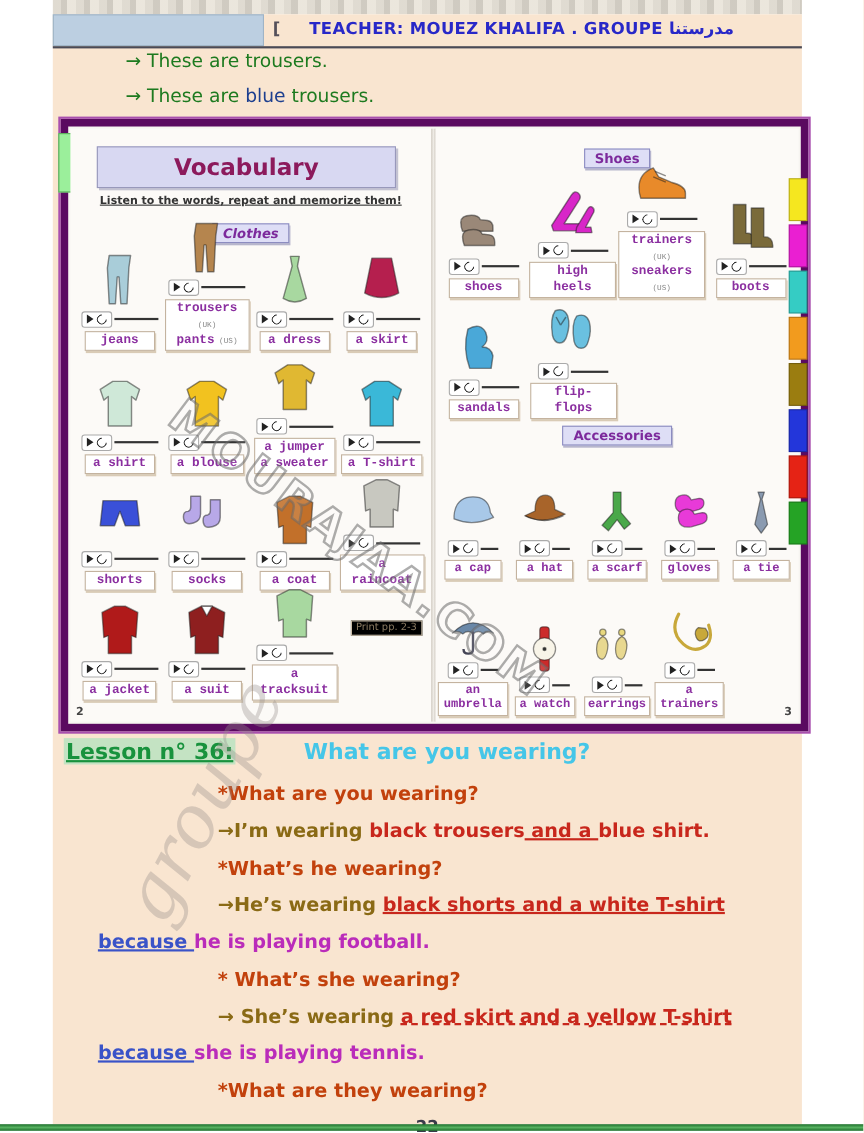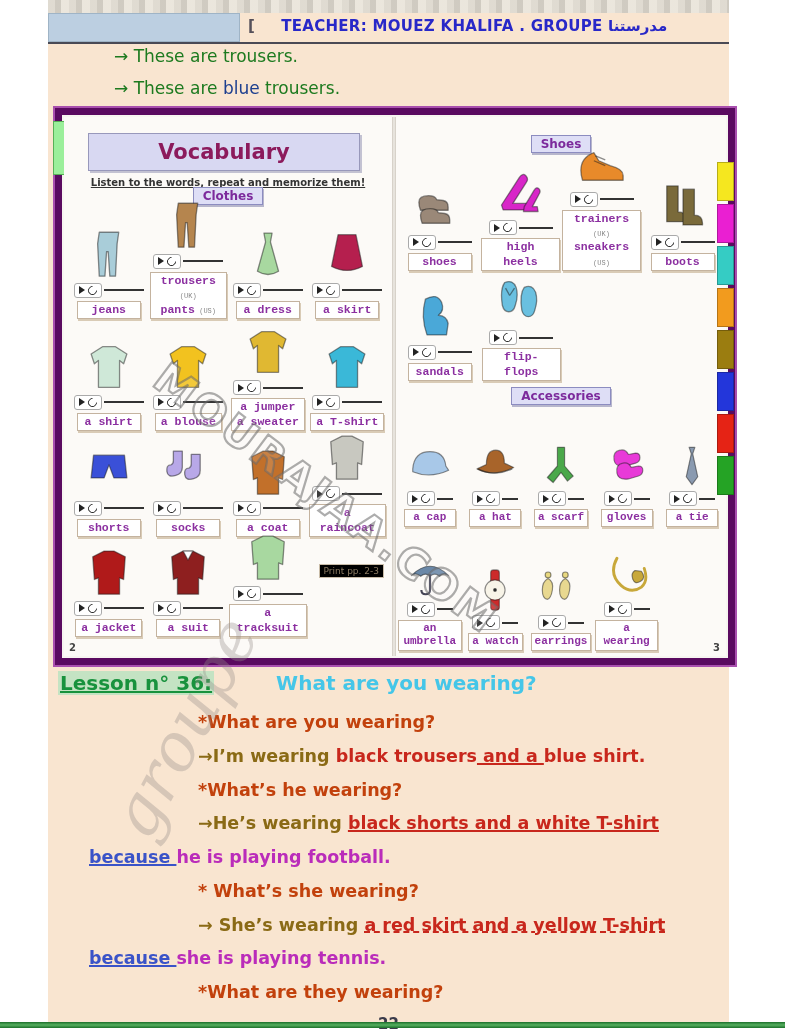--- a/index.html
+++ b/index.html
@@ -117,21 +117,21 @@
       <div class="l1">→ These are trousers.</div>
       <div class="l2"><span>→ These are </span><span class="w-blue">blue</span><span> trousers.</span></div>
     </div>
 
     <div class="book">
       <div class="greentab"></div>
 
       <div class="lpage">
         <div class="voc-title">Vocabulary</div>
         <div class="tagline">Listen to the words, repeat and memorize them!</div>
-        <div class="tagrow" style="top:68px;">
+        <div class="tagrow" style="top:84px;font-style:italic;">
           <span class="tag">Clothes</span>
         </div>
         <div class="grid g4" id="grid-clothes" style="left:6px;top:102px;width:316px;grid-template-columns:repeat(4,1fr);
                     grid-template-rows:100px 112px 106px 100px;">
             <div class="cell">
               <div class="icw">
                 <svg viewBox="0 0 64 64" class="itemicon">
                   <path fill="#a9cdd9" stroke="rgba(30,30,30,.5)" stroke-width="1.6" stroke-linejoin="round" d="M20 4h24l-2 14-2 40h-7l-2-30h-2l-2 30h-7l-2-40z"></path>
                 </svg>
               </div>
@@ -674,21 +674,21 @@
                 </svg>
               </div>
               <div class="player">
                 <span class="pbox">
                   <span class="ptri"></span>
                   <span class="ploop"></span>
                 </span>
                 <span class="pline"></span>
               </div>
               <div class="lbl">
-                <div>a wearing</div>
+                <div>a trainers</div>
               </div>
             </div>
           </div>
         <div class="pagenum" style="right:6px;bottom:3px;">3</div>
       </div>
 
       <div class="tabs" id="tabs">
           <div class="tab" style="background: rgb(245, 231, 31);"></div>
           <div class="tab" style="background: rgb(234, 31, 210);"></div>
           <div class="tab" style="background: rgb(53, 204, 196);"></div>

